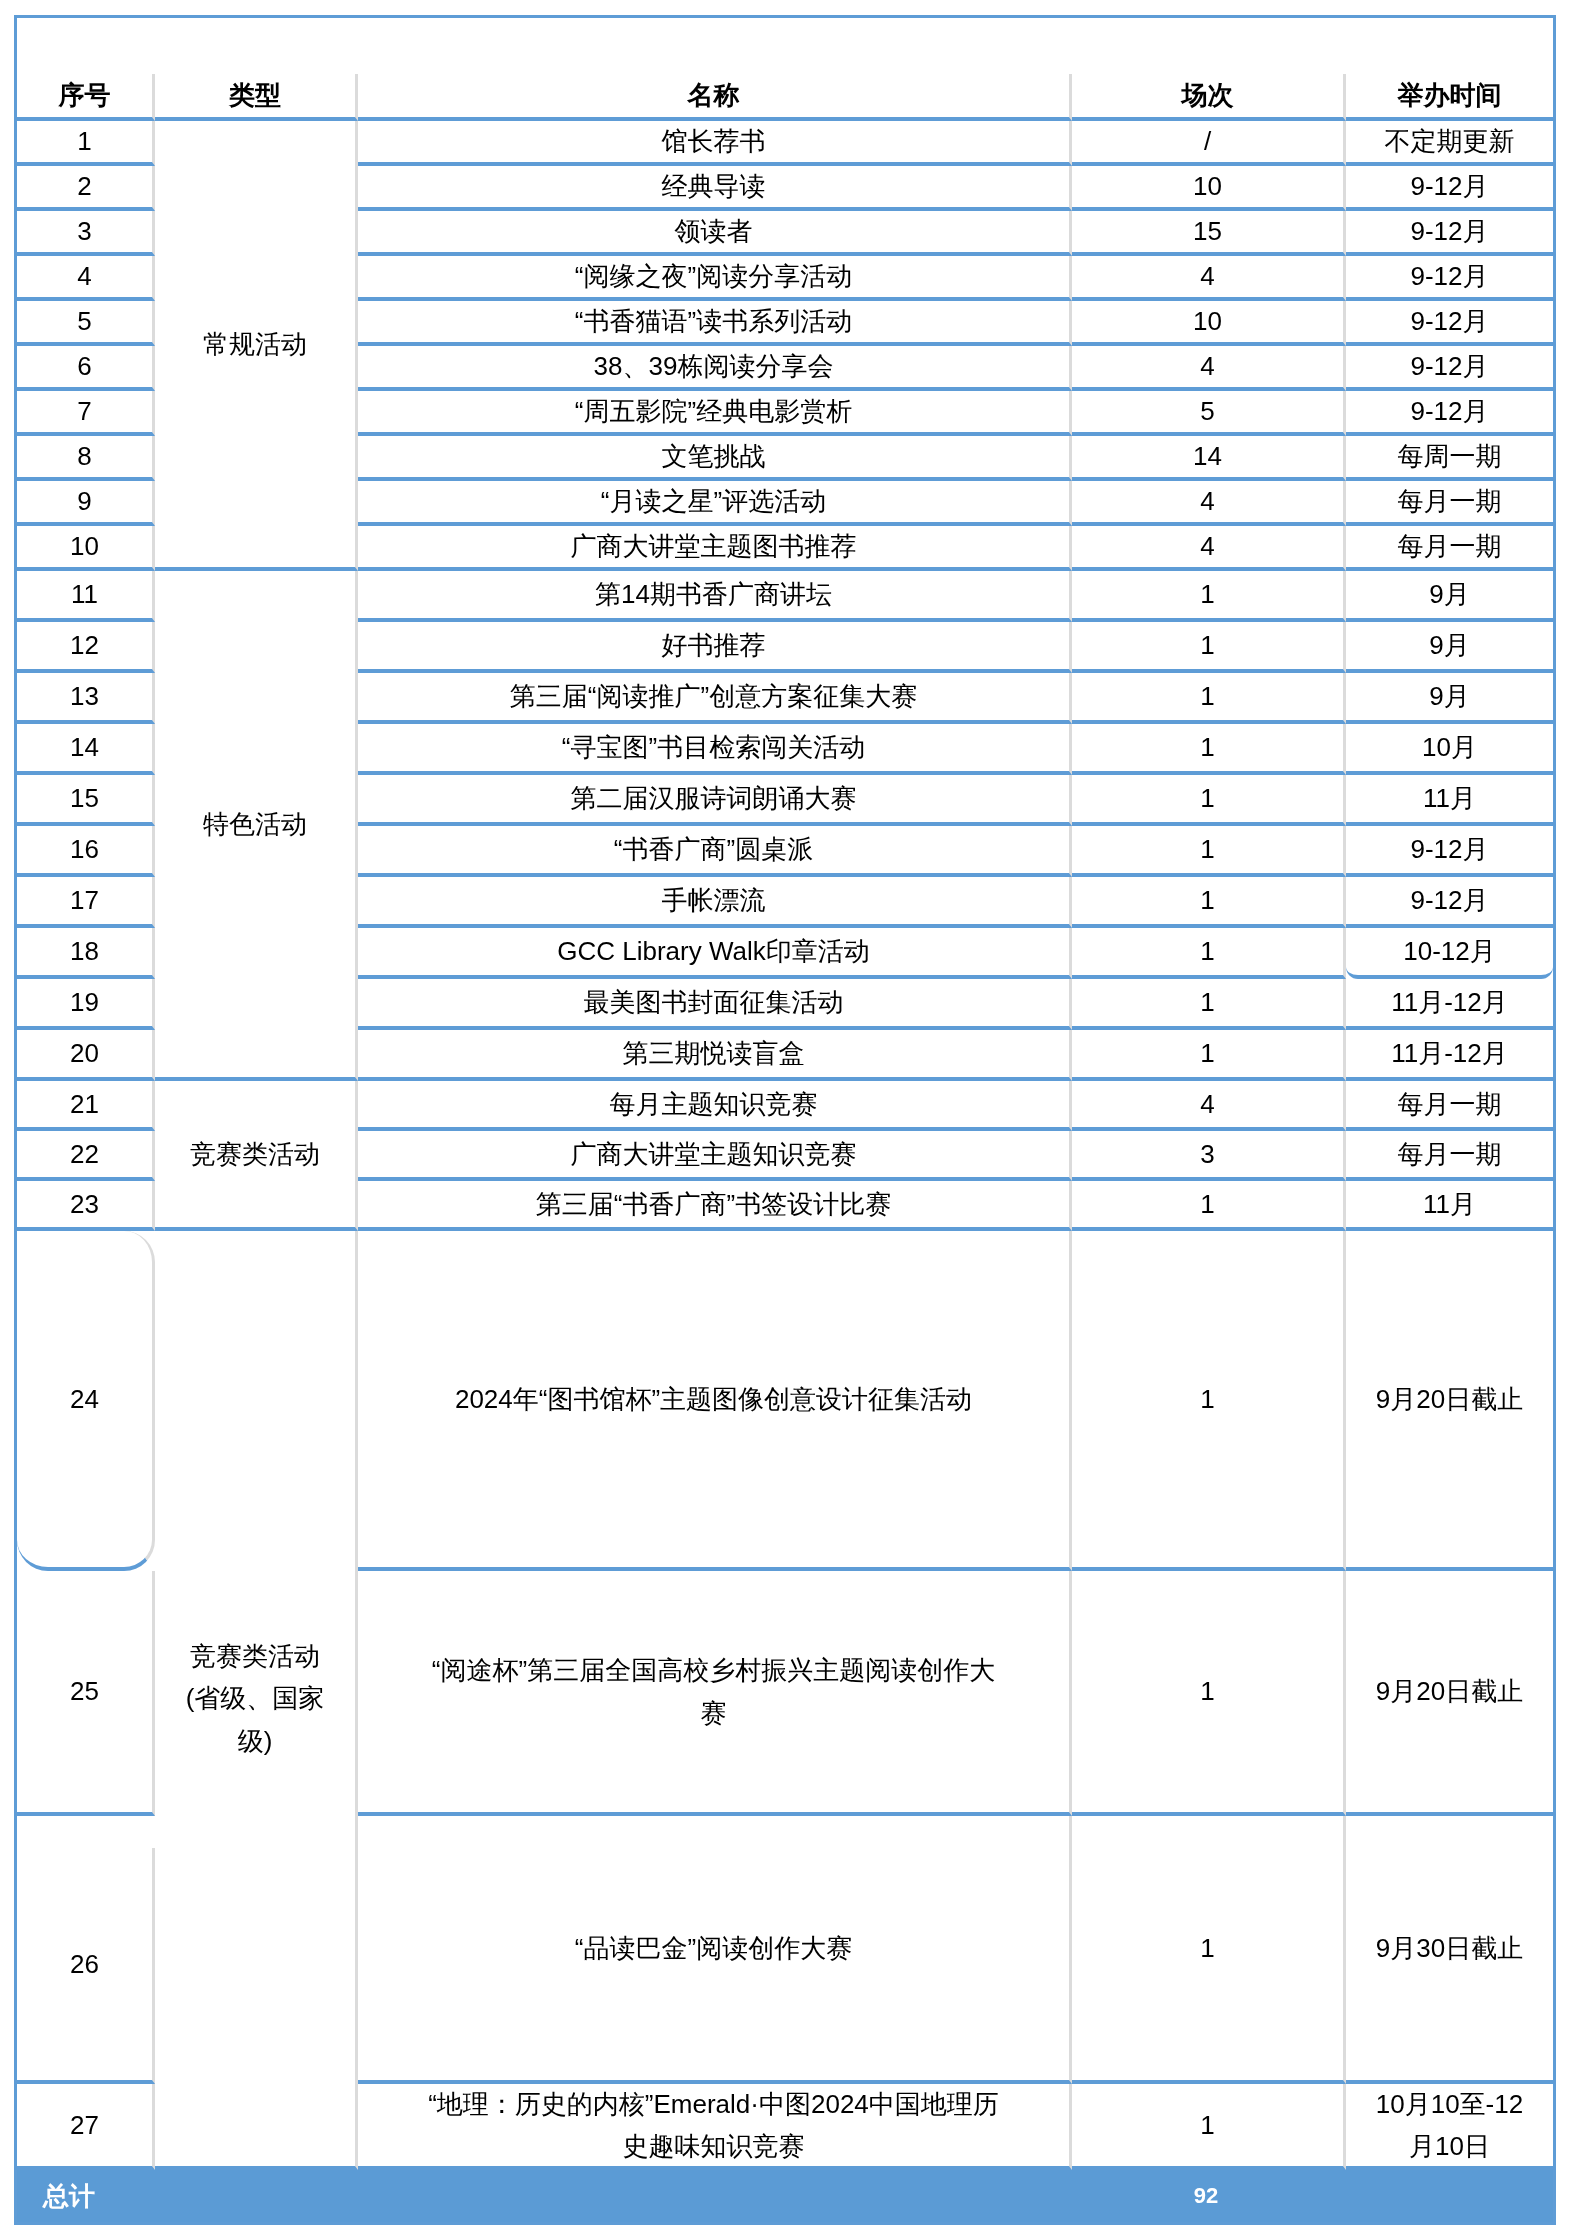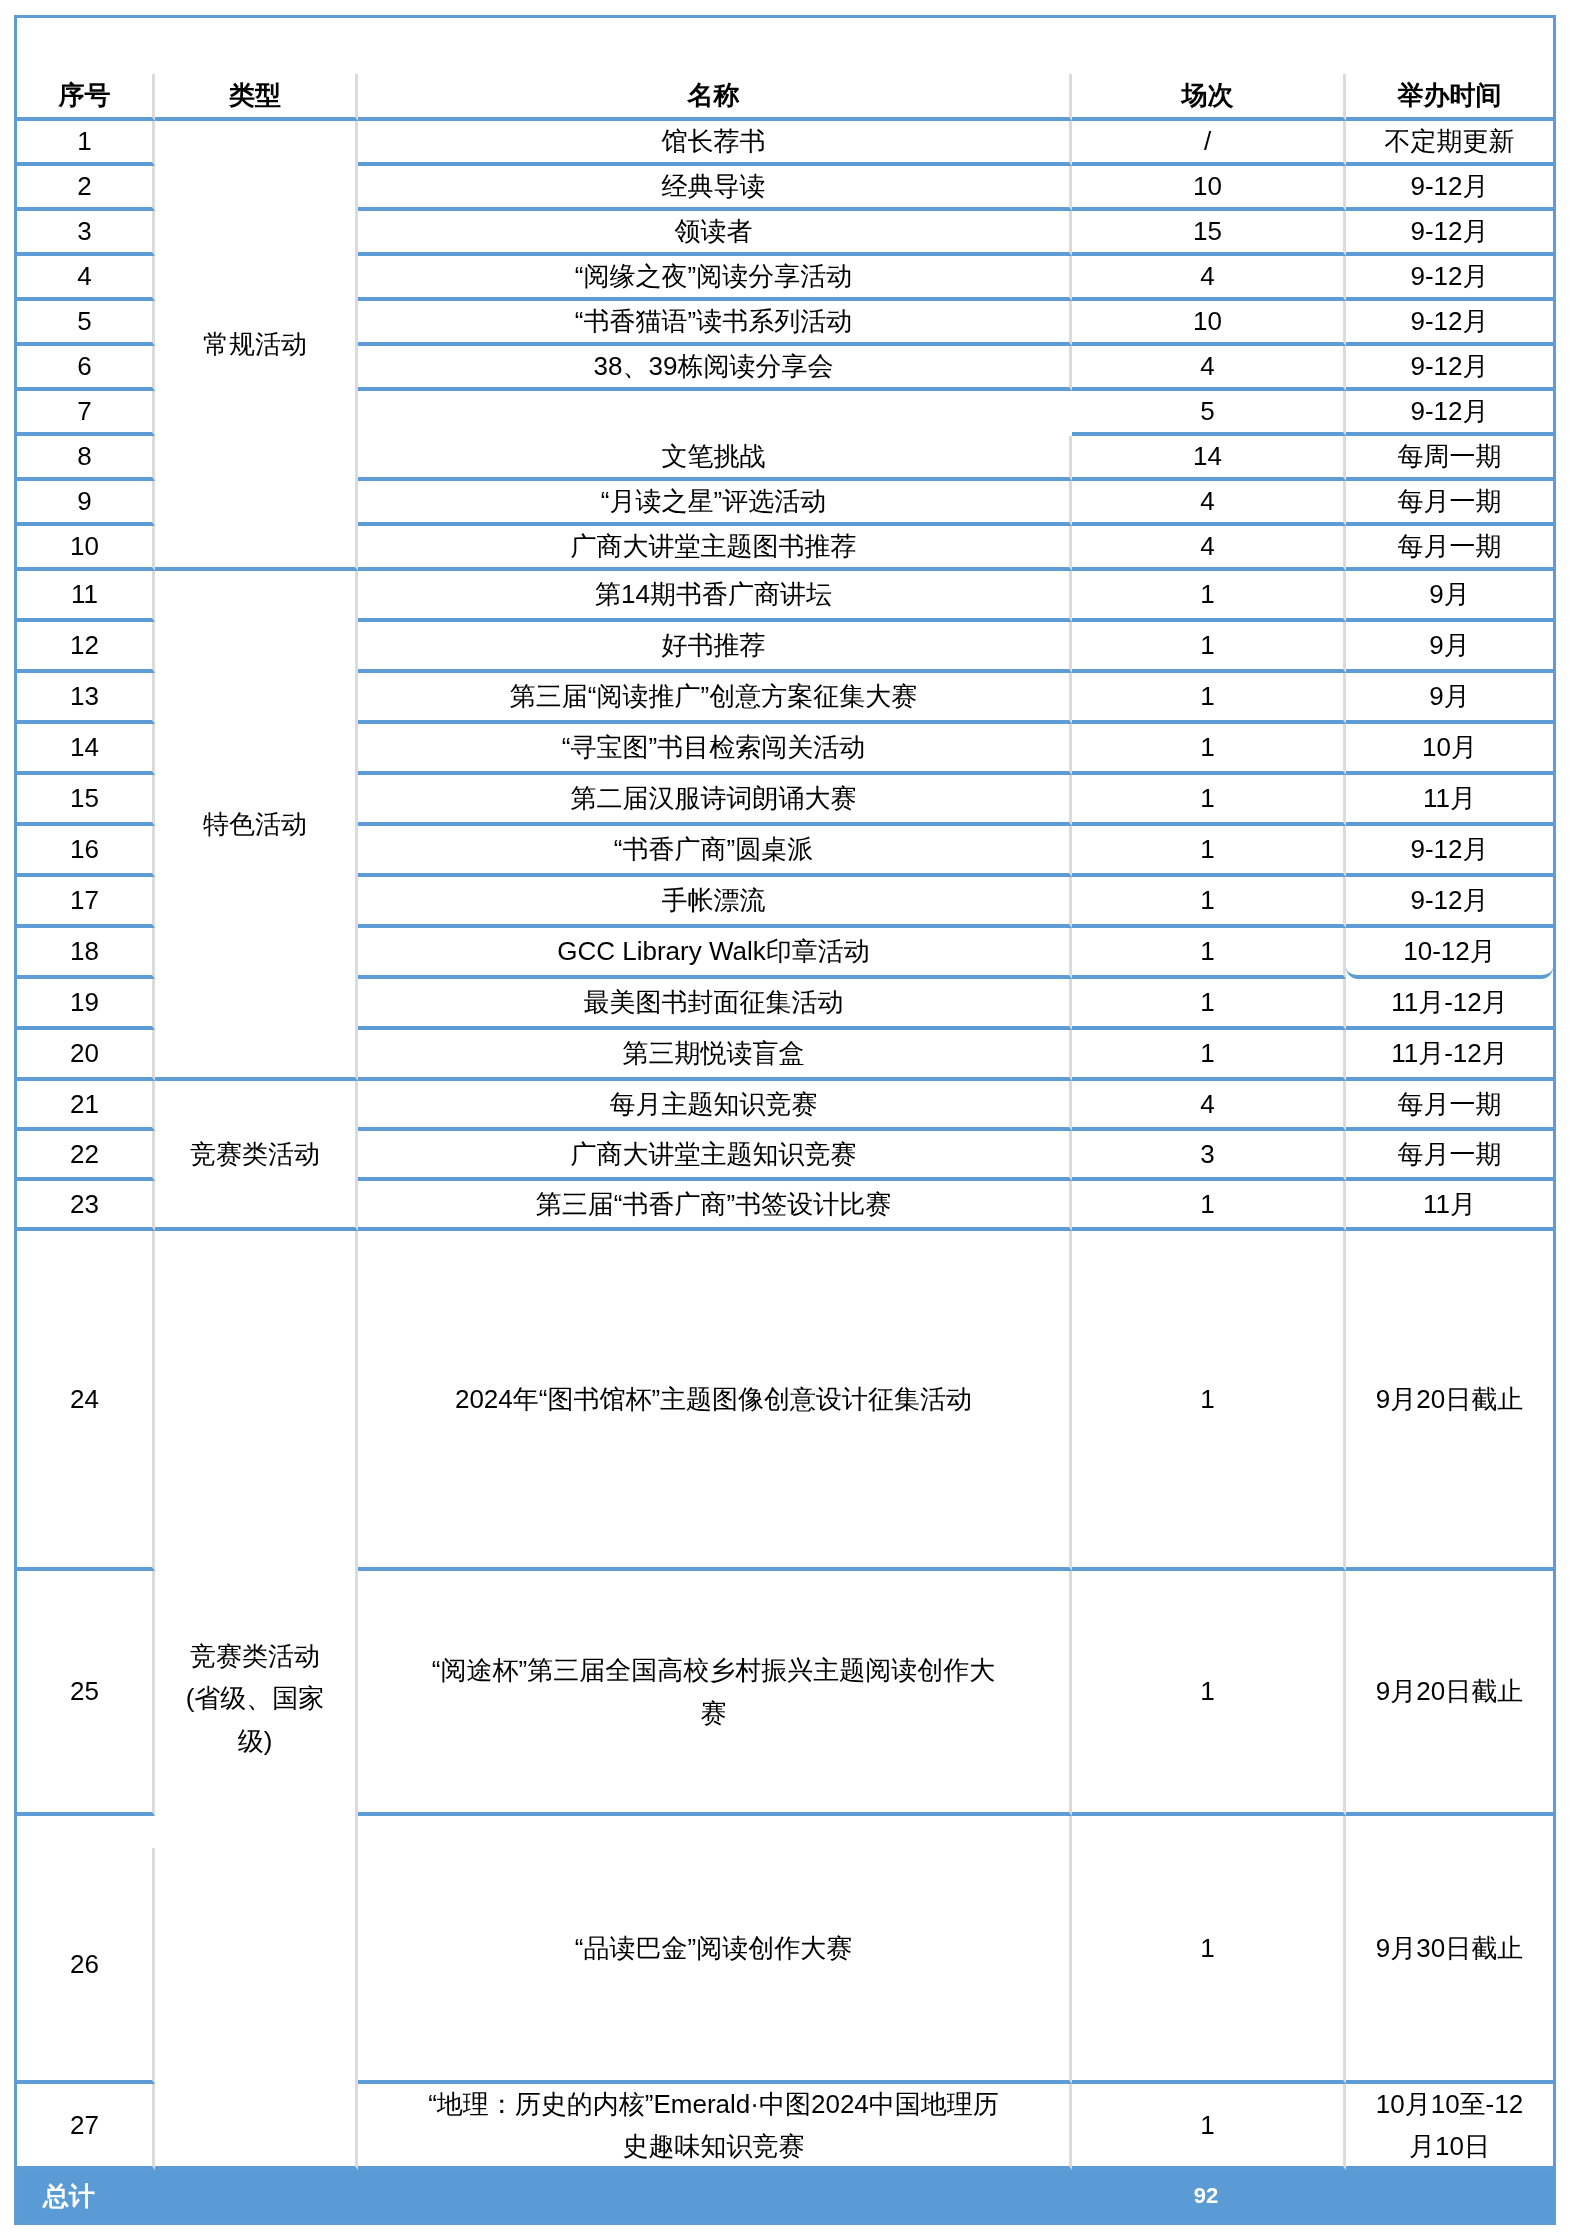--- a/index.html
+++ b/index.html
@@ -91,20 +91,21 @@
     <div class="cell time-cell col5" style="grid-area: 6 / 5;">9-12月</div>
     <div class="cell seq-cell" style="grid-area: 7 / 1;">5</div>
     <div class="cell name-cell" style="grid-area: 7 / 3;">“书香猫语”读书系列活动</div>
     <div class="cell sessions-cell" style="grid-area: 7 / 4;">10</div>
     <div class="cell time-cell col5" style="grid-area: 7 / 5;">9-12月</div>
     <div class="cell seq-cell" style="grid-area: 8 / 1;">6</div>
     <div class="cell name-cell" style="grid-area: 8 / 3;">38、39栋阅读分享会</div>
     <div class="cell sessions-cell" style="grid-area: 8 / 4;">4</div>
     <div class="cell time-cell col5" style="grid-area: 8 / 5;">9-12月</div>
     <div class="cell seq-cell" style="grid-area: 9 / 1;">7</div>
+    <div class="cell name-cell" style="grid-area: 9 / 3;">“周五影院”经典电影赏析</div>
     <div class="cell sessions-cell" style="grid-area: 9 / 4;">5</div>
     <div class="cell time-cell col5" style="grid-area: 9 / 5;">9-12月</div>
     <div class="cell seq-cell" style="grid-area: 10 / 1;">8</div>
     <div class="cell name-cell" style="grid-area: 10 / 3;">文笔挑战</div>
     <div class="cell sessions-cell" style="grid-area: 10 / 4;">14</div>
     <div class="cell time-cell col5" style="grid-area: 10 / 5;">每周一期</div>
     <div class="cell seq-cell" style="grid-area: 11 / 1;">9</div>
     <div class="cell name-cell" style="grid-area: 11 / 3;">“月读之星”评选活动</div>
     <div class="cell sessions-cell" style="grid-area: 11 / 4;">4</div>
     <div class="cell time-cell col5" style="grid-area: 11 / 5;">每月一期</div>
@@ -162,21 +163,21 @@
     <div class="cell name-cell" style="grid-area: 24 / 3;">广商大讲堂主题知识竞赛</div>
     <div class="cell sessions-cell" style="grid-area: 24 / 4;">3</div>
     <div class="cell time-cell col5" style="grid-area: 24 / 5;">每月一期</div>
     <div class="cell seq-cell" style="grid-area: 25 / 1;">23</div>
     <div class="cell name-cell" style="grid-area: 25 / 3;">第三届“书香广商”书签设计比赛</div>
     <div class="cell sessions-cell" style="grid-area: 25 / 4;">1</div>
     <div class="cell time-cell col5" style="grid-area: 25 / 5;">11月</div>
     <div class="cell type-cell" style="grid-area: 26 / 2 / span 4;">竞赛类活动
 (省级、国家
 级)</div>
-    <div class="cell seq-cell" style="grid-area: 26 / 1;">24</div>
+    <div class="cell seq-cell" style="grid-area: 26 / 1; border-radius: 31px;">24</div>
     <div class="cell name-cell" style="grid-area: 26 / 3;">2024年“图书馆杯”主题图像创意设计征集活动</div>
     <div class="cell sessions-cell" style="grid-area: 26 / 4;">1</div>
     <div class="cell time-cell col5" style="grid-area: 26 / 5;">9月20日截止</div>
     <div class="cell seq-cell" style="grid-area: 27 / 1;">25</div>
     <div class="cell name-cell" style="grid-area: 27 / 3;">“阅途杯”第三届全国高校乡村振兴主题阅读创作大
 赛</div>
     <div class="cell sessions-cell" style="grid-area: 27 / 4;">1</div>
     <div class="cell time-cell col5" style="grid-area: 27 / 5;">9月20日截止</div>
     <div class="cell seq-cell" style="grid-area: 28 / 1; margin-top: 32px;">26</div>
     <div class="cell name-cell" style="grid-area: 28 / 3;">“品读巴金”阅读创作大赛</div>

